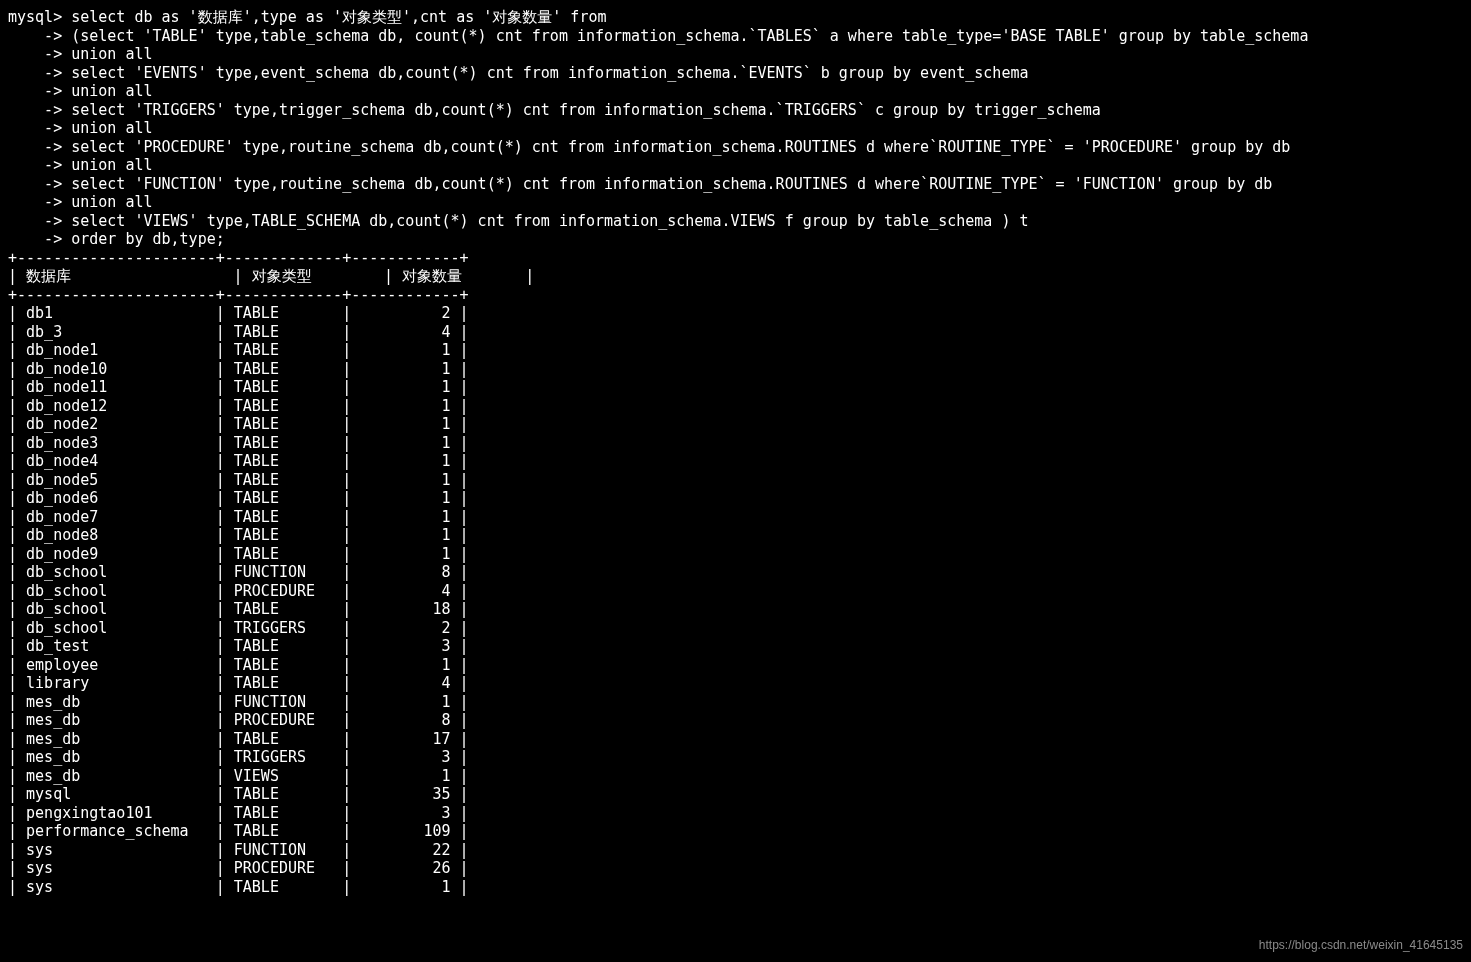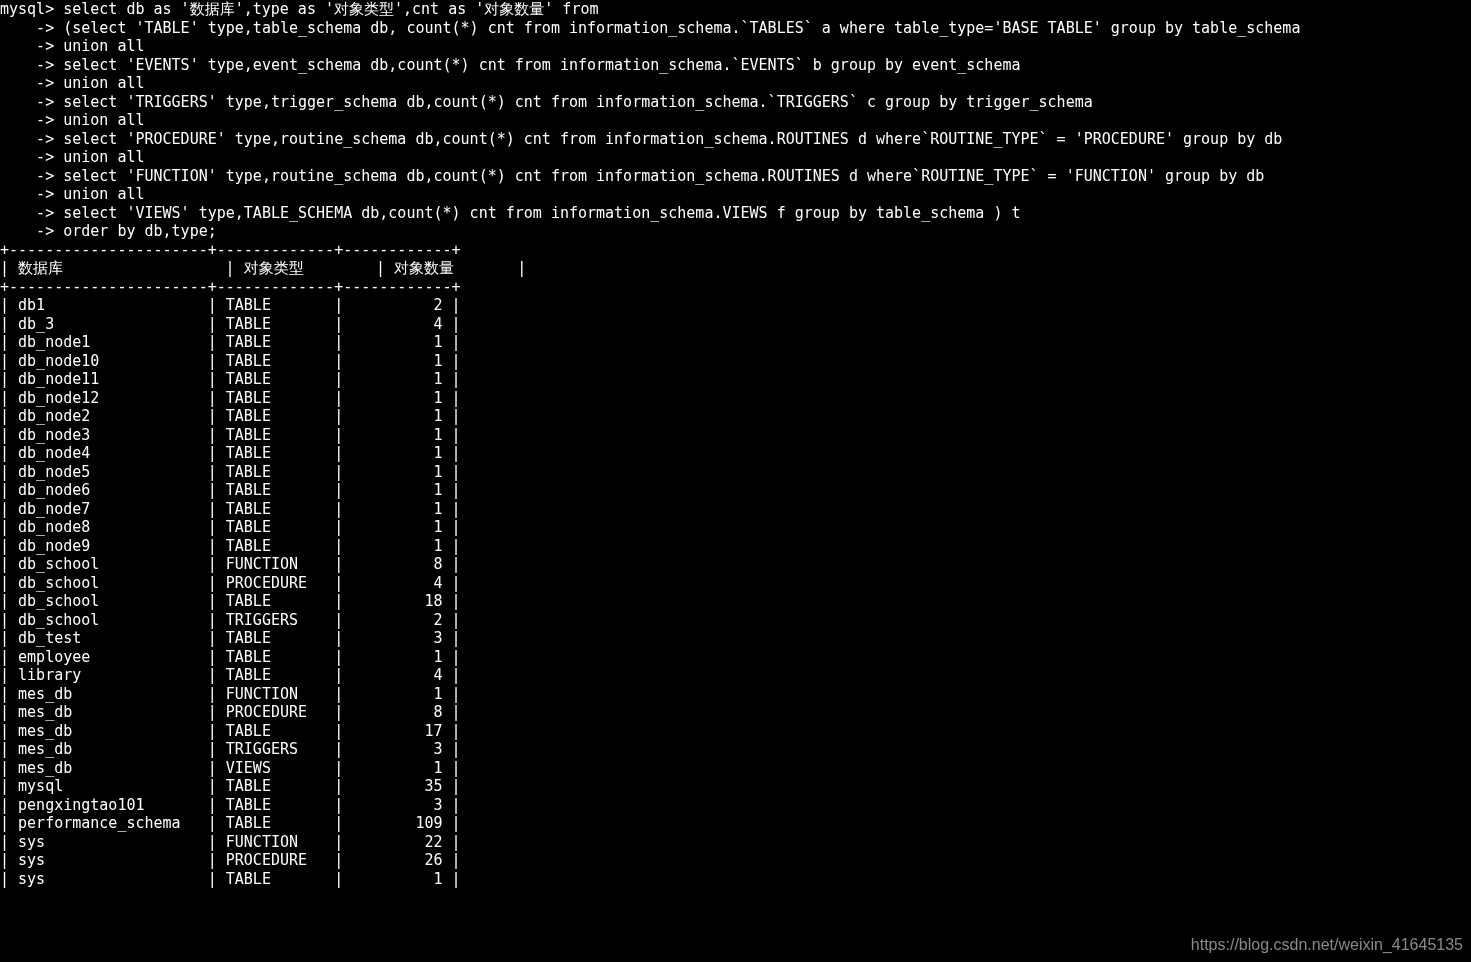--- a/index.html
+++ b/index.html
@@ -1,18 +1,18 @@
 <!DOCTYPE html>
 <html><head>
 <meta charset="utf-8">
 <style>
   html,body{margin:0;padding:0;background:#000;color:#fff;font-family:"Courier New",Consolas,monospace;font-size:15px;line-height:18.5px;width:1471px;height:962px;overflow:hidden}
   pre{margin:0;white-space:pre}
-  .term{padding:0}
-  .wm{position:absolute;right:8px;bottom:8px;color:#8a8a8a;font-family:Arial,Helvetica,sans-serif;font-size:16px}
+  .term{padding:8px}
+  .wm{position:absolute;right:8px;bottom:8px;color:#8a8a8a;font-family:Arial,Helvetica,sans-serif;font-size:12px}
 </style>
 </head>
 <body>
 
 <pre class="term" id="term">mysql&gt; select db as '数据库',type as '对象类型',cnt as '对象数量' from
     -&gt; (select 'TABLE' type,table_schema db, count(*) cnt from information_schema.`TABLES` a where table_type='BASE TABLE' group by table_schema
     -&gt; union all
     -&gt; select 'EVENTS' type,event_schema db,count(*) cnt from information_schema.`EVENTS` b group by event_schema
     -&gt; union all
     -&gt; select 'TRIGGERS' type,trigger_schema db,count(*) cnt from information_schema.`TRIGGERS` c group by trigger_schema

